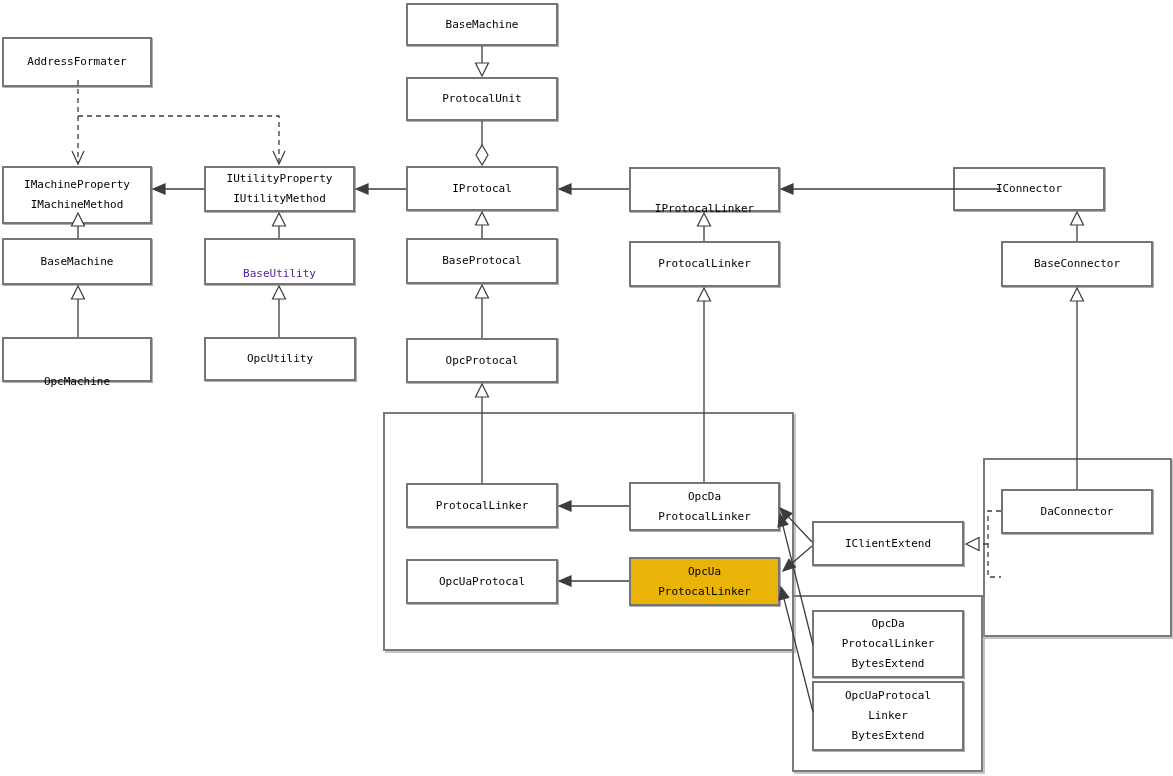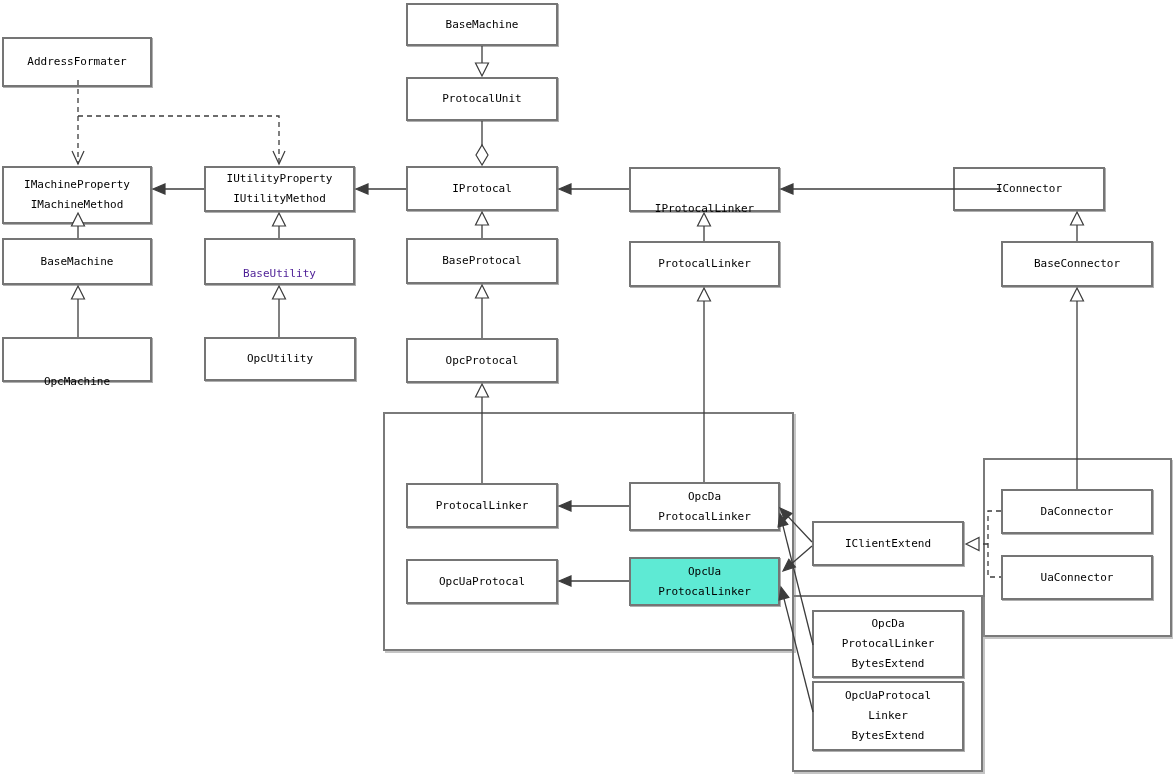--- a/index.html
+++ b/index.html
@@ -166,32 +166,29 @@
     <div class="node" style="left: 406px; top: 483px; width: 152px; height: 45px; border-color: rgb(117, 117, 117); background: rgb(255, 255, 255);">
       <div class="node-line" style="color: rgb(0, 0, 0);">ProtocalLinker</div>
     </div>
     <div class="node" style="left: 629px; top: 482px; width: 151px; height: 49px; border-color: rgb(117, 117, 117); background: rgb(255, 255, 255);">
       <div class="node-line" style="color: rgb(0, 0, 0);">OpcDa</div>
       <div class="node-line" style="color: rgb(0, 0, 0);">ProtocalLinker</div>
     </div>
     <div class="node" style="left: 406px; top: 559px; width: 152px; height: 45px; border-color: rgb(117, 117, 117); background: rgb(255, 255, 255);">
       <div class="node-line" style="color: rgb(0, 0, 0);">OpcUaProtocal</div>
     </div>
-    <div class="node" style="left: 629px; top: 557px; width: 151px; height: 49px; border-color: rgb(117, 117, 117); background: #5eead4;">
+    <div class="node" style="left: 629px; top: 557px; width: 151px; height: 49px; border-color: rgb(117, 117, 117); background: #eab308;">
       <div class="node-line" style="color: rgb(0, 0, 0);">OpcUa</div>
       <div class="node-line" style="color: rgb(0, 0, 0);">ProtocalLinker</div>
     </div>
     <div class="node" style="left: 812px; top: 521px; width: 152px; height: 45px; border-color: rgb(117, 117, 117); background: rgb(255, 255, 255);">
       <div class="node-line" style="color: rgb(0, 0, 0);">IClientExtend</div>
     </div>
     <div class="node" style="left: 1001px; top: 489px; width: 152px; height: 45px; border-color: rgb(117, 117, 117); background: rgb(255, 255, 255);">
       <div class="node-line" style="color: rgb(0, 0, 0);">DaConnector</div>
-    </div>
-    <div class="node" style="left: 1001px; top: 555px; width: 152px; height: 45px; border-color: rgb(117, 117, 117); background: rgb(255, 255, 255);">
-      <div class="node-line" style="color: rgb(0, 0, 0);">UaConnector</div>
     </div>
     <div class="node" style="left: 812px; top: 610px; width: 152px; height: 68px; border-color: rgb(117, 117, 117); background: rgb(255, 255, 255);">
       <div class="node-line" style="color: rgb(0, 0, 0);">OpcDa</div>
       <div class="node-line" style="color: rgb(0, 0, 0);">ProtocalLinker</div>
       <div class="node-line" style="color: rgb(0, 0, 0);">BytesExtend</div>
     </div>
     <div class="node" style="left: 812px; top: 681px; width: 152px; height: 70px; border-color: rgb(117, 117, 117); background: rgb(255, 255, 255);">
       <div class="node-line" style="color: rgb(0, 0, 0);">OpcUaProtocal</div>
       <div class="node-line" style="color: rgb(0, 0, 0);">Linker</div>
       <div class="node-line" style="color: rgb(0, 0, 0);">BytesExtend</div>

